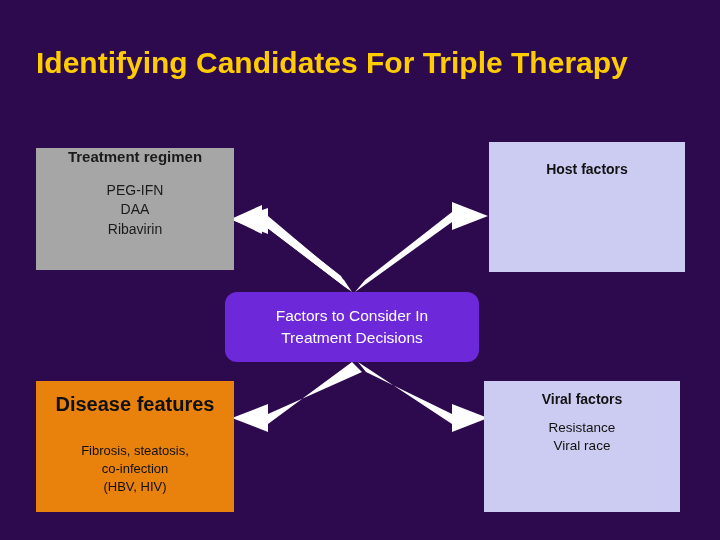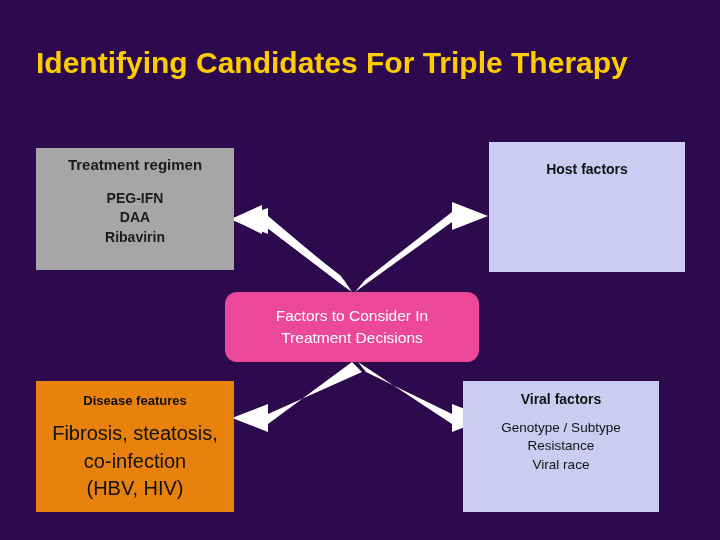--- a/index.html
+++ b/index.html
@@ -53,30 +53,29 @@
   }
 
   
   .box-treatment {
     left: 36px;
     top: 148px;
     width: 198px;
     height: 122px;
     background: #a6a6a6;
     color: #1b1b1b;
-    padding-top: 8px;
+    padding-top: 0;
   }
   .box-treatment .hdr {
     font-size: 15px;
     margin-bottom: 16px;
   }
   .box-treatment .body {
     font-size: 14px;
     line-height: 1.38;
-    font-weight: bold;
   }
 
   
   .box-host {
     left: 489px;
     top: 142px;
     width: 196px;
     height: 130px;
     background: #ccccf2;
     color: #121212;
@@ -93,21 +92,21 @@
   .box-host .ital {
     font-style: italic;
   }
 
   
   .box-center {
     left: 225px;
     top: 292px;
     width: 254px;
     height: 70px;
-    background: #ec4899;
+    background: #6d28d9;
     color: #ffffff;
     border-radius: 12px;
     display: flex;
     align-items: center;
     justify-content: center;
   }
   .box-center .hdr {
     font-size: 15.5px;
     font-weight: normal;
     line-height: 1.42;
@@ -117,31 +116,31 @@
   .box-disease {
     left: 36px;
     top: 381px;
     width: 198px;
     height: 131px;
     background: #e8820c;
     color: #101010;
     padding-top: 12px;
   }
   .box-disease .hdr {
+    font-size: 20px;
+    margin-bottom: 26px;
+  }
+  .box-disease .body {
     font-size: 13px;
-    margin-bottom: 12px;
-  }
-  .box-disease .body {
-    font-size: 20px;
     line-height: 1.38;
   }
 
   
   .box-viral {
-    left: 463px;
+    left: 484px;
     top: 381px;
     width: 196px;
     height: 131px;
     background: #ccccf2;
     color: #121212;
     padding-top: 10px;
   }
   .box-viral .hdr {
     font-size: 14px;
     margin-bottom: 12px;
@@ -204,19 +203,18 @@
     <div class="body">
       <div>Fibrosis, steatosis,</div>
       <div>co-infection</div>
       <div>(HBV, HIV)</div>
     </div>
   </div>
 
   <div class="box box-viral">
     <div class="hdr">Viral factors</div>
     <div class="body">
-      <div>Genotype / Subtype</div>
       <div>Resistance</div>
       <div>Viral race</div>
     </div>
   </div>
 
 </div>
 
 </body></html>

